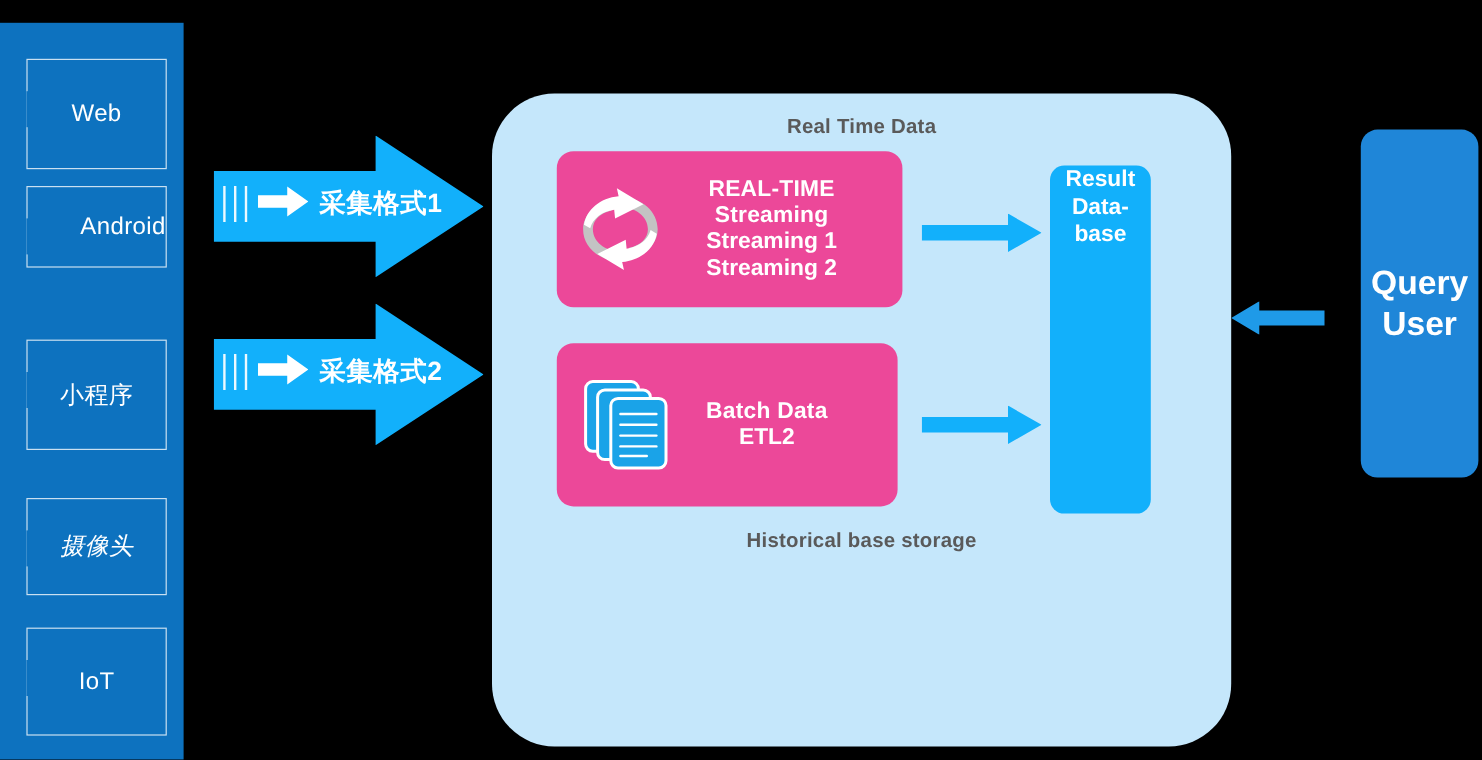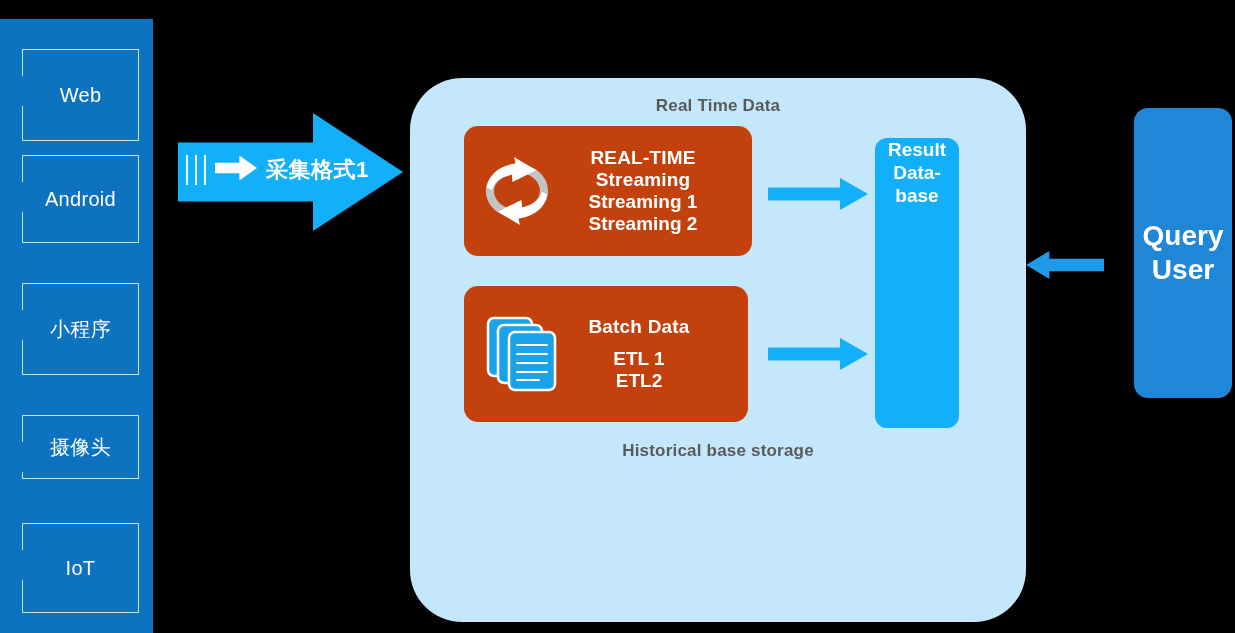--- a/index.html
+++ b/index.html
@@ -126,21 +126,21 @@
     font-size: 17px;
     font-weight: bold;
     letter-spacing: 0.2px;
   }
   #panel-caption-top { top: 18px; left: 0; }
   #panel-caption-bottom { top: 363px; left: 0; }
 
   
   .stage-card {
     position: absolute;
-    background: #c2410c;
+    background: #ec4899;
     border-radius: 14px;
     color: #ffffff;
   }
   #card-realtime { left: 54px; top: 48px; width: 288px; height: 130px; }
   #card-batch    { left: 54px; top: 208px; width: 284px; height: 136px; }
 
   .stage-text {
     position: absolute;
     right: 18px;
     top: 50%;
@@ -240,29 +240,29 @@
 <body>
 
 <div id="canvas">
 
   <div id="sidebar">
 
     <div class="source-box" style="top:30px;height:92px;">
       <span>Web</span>
     </div>
 
-    <div class="source-box" style="top:136px;height:88px;">
+    <div class="source-box" style="top:136px;height:68px;justify-content:flex-end;">
       <span>Android</span>
     </div>
 
     <div class="source-box cjk" style="top:264px;height:92px;">
       <span>小程序</span>
     </div>
 
-    <div class="source-box cjk" style="top:396px;height:64px;">
+    <div class="source-box cjk" style="top:396px;height:81px;font-style:italic;">
       <span>摄像头</span>
     </div>
 
     <div class="source-box" style="top:504px;height:90px;">
       <span>IoT</span>
     </div>
 
   </div>
 
   <div class="ingest-arrow" style="left:178px; top:113px; width:225px; height:118px;">
@@ -271,20 +271,32 @@
       <span class="ticks">
           <i></i>
           <i></i>
           <i></i>
         </span>
       <span class="glyph-arrow"></span>
       <span class="ingest-label">采集格式1</span>
     </div>
   </div>
 
+  <div class="ingest-arrow" style="left:178px; top:253px; width:225px; height:118px;">
+    <div class="shape"></div>
+    <div class="inner">
+      <span class="ticks">
+          <i></i>
+          <i></i>
+          <i></i>
+        </span>
+      <span class="glyph-arrow"></span>
+      <span class="ingest-label">采集格式2</span>
+    </div>
+  </div>
 
   <div id="panel">
 
     <div class="panel-caption" id="panel-caption-top">Real Time Data</div>
 
     <div class="stage-card" id="card-realtime">
 
       <svg class="icon-cycle" viewBox="0 0 100 100">
         <path d="M50 14 C 74 14 92 30 92 50 C 92 66 79 79 60 83 L60 71 C 73 68 81 60 81 50 C 81 36 67 25 50 25 Z" fill="#c3c3c3"></path>
         <path d="M50 86 C 26 86 8 70 8 50 C 8 34 21 21 40 17 L40 29 C 27 32 19 40 19 50 C 19 64 33 75 50 75 Z" fill="#c3c3c3"></path>
@@ -310,21 +322,20 @@
           <line x1="31" y1="31" x2="61" y2="31"></line>
           <line x1="31" y1="40" x2="61" y2="40"></line>
           <line x1="31" y1="49" x2="61" y2="49"></line>
           <line x1="31" y1="58" x2="61" y2="58"></line>
           <line x1="31" y1="66" x2="53" y2="66"></line>
         </g>
       </svg>
 
       <div class="stage-text">
         <div class="stage-title">Batch Data</div>
-        <div class="stage-sub" style="margin-top:10px;">ETL 1</div>
         <div class="stage-sub">ETL2</div>
       </div>
     </div>
 
     <div class="panel-caption" id="panel-caption-bottom">Historical base storage</div>
   </div>
 
   <div class="flow-arrow" id="flow-arrow-realtime"></div>
   <div class="flow-arrow" id="flow-arrow-batch"></div>
 

